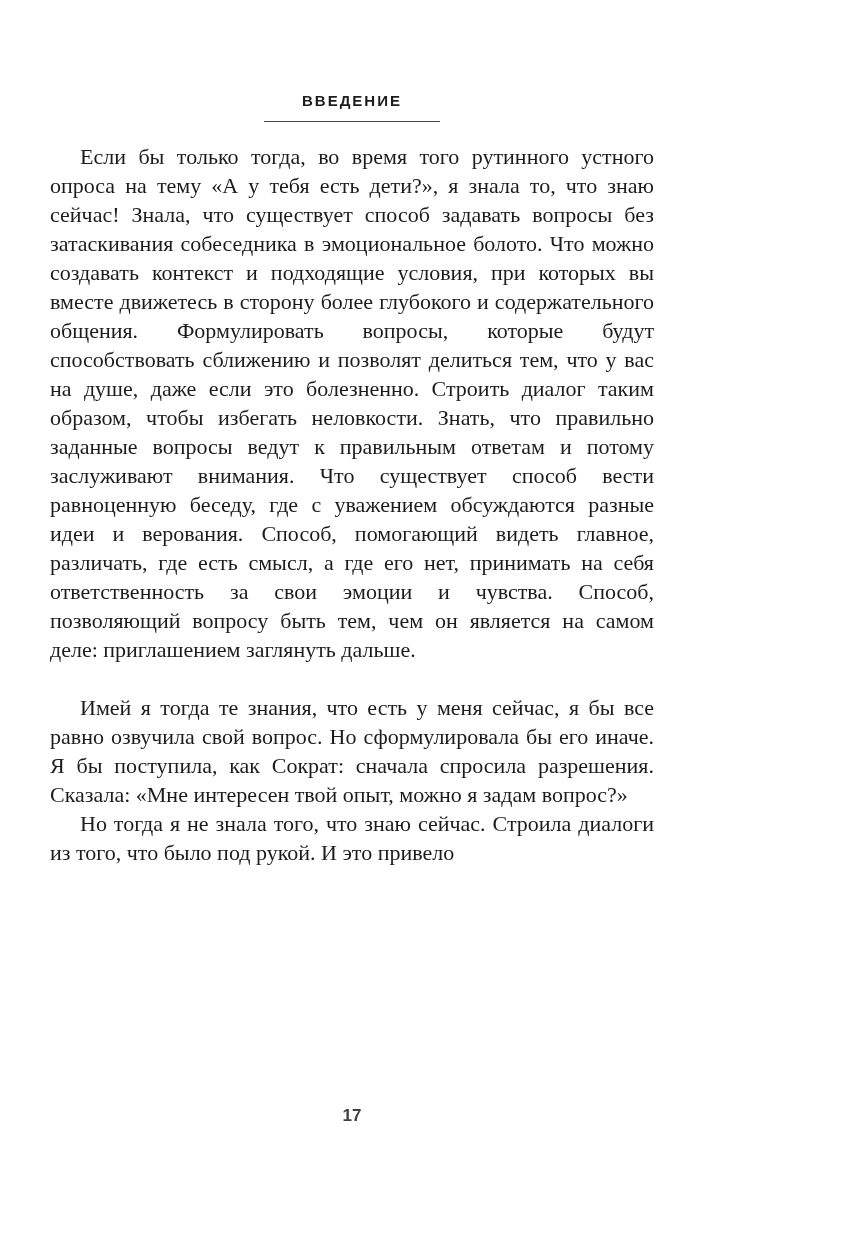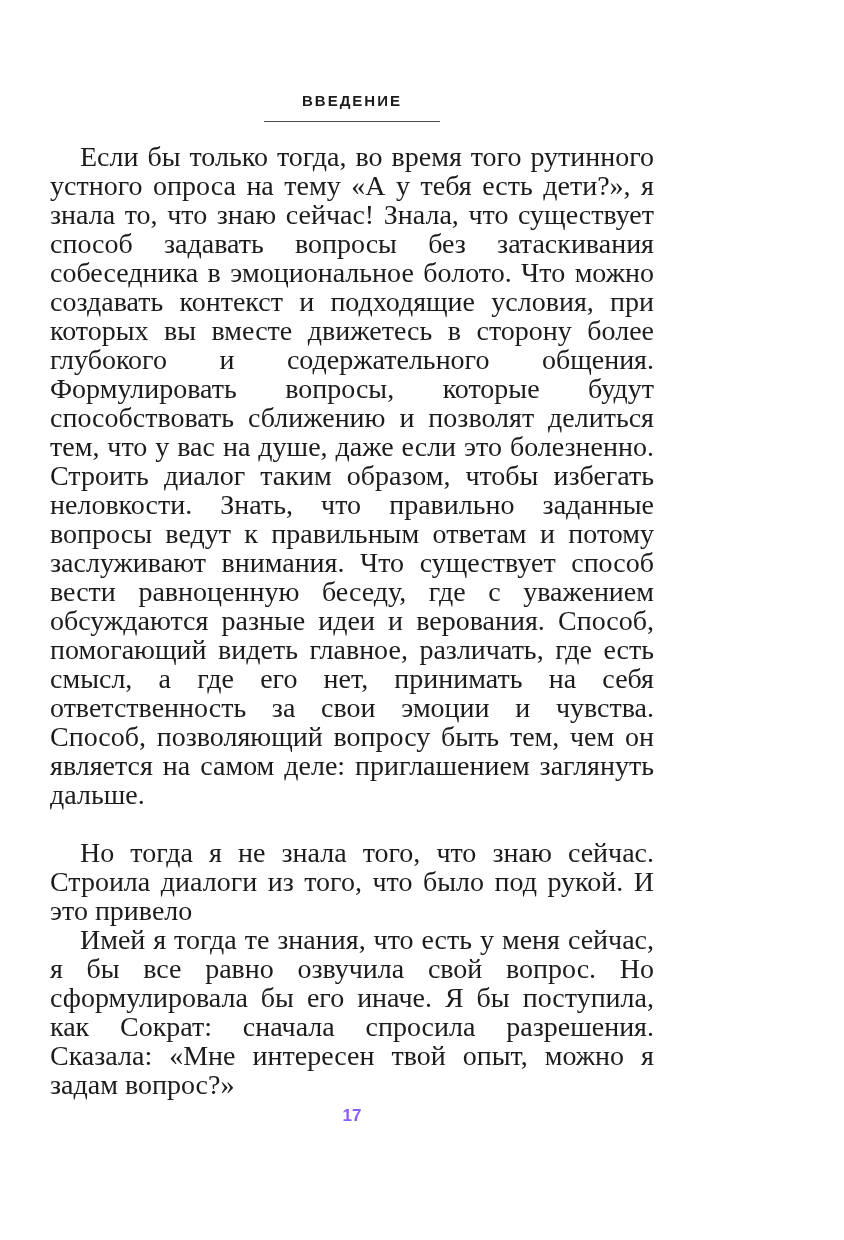--- a/index.html
+++ b/index.html
@@ -30,21 +30,21 @@
   }
   .header-rule {
     width: 176px;
     height: 1px;
     background: #4a4a4a;
     margin: 12px auto 0 auto;
   }
   .page-body {
     margin: 20px auto 0 auto;
     width: 604px;
-    font-size: 28px;
+    font-size: 22px;
     line-height: 29px;
     text-align: justify;
     hyphens: auto;
     -webkit-hyphens: auto;
   }
   .page-body p {
     margin: 0;
     text-indent: 30px;
   }
   .section-break {
@@ -54,37 +54,37 @@
     position: absolute;
     left: 0;
     top: 1106px;
     width: 100%;
     text-align: center;
   }
   .page-number {
     font-family: "Liberation Sans", "DejaVu Sans", sans-serif;
     font-size: 17px;
     font-weight: bold;
-    color: #8b5cf6;
+    color: #404040;
   }
 </style>
 </head>
 <body>
 
 <div class="page">
 
   <header class="page-header">
     <h1 class="chapter-title">ВВЕДЕНИЕ</h1>
     <div class="header-rule"></div>
   </header>
 
   <main class="page-body">
     <p lang="ru">Если бы только тогда, во время того рутинного устного опроса на тему «А у тебя есть дети?», я знала то, что знаю сейчас! Знала, что существует способ задавать вопросы без затаскивания собеседника в эмоциональное болото. Что можно создавать контекст и подходящие условия, при которых вы вместе движетесь в сторону более глубокого и содержательного общения. Формулировать вопросы, которые будут способствовать сближению и позволят делиться тем, что у вас на душе, даже если это болезненно. Строить диалог таким образом, чтобы избегать неловкости. Знать, что правильно заданные вопросы ведут к правильным ответам и потому заслуживают внимания. Что существует способ вести равноценную беседу, где с уважением обсуждаются разные идеи и верования. Способ, помогающий видеть главное, различать, где есть смысл, а где его нет, принимать на себя ответственность за свои эмоции и чувства. Способ, позволяющий вопросу быть тем, чем он является на самом деле: приглашением заглянуть дальше.</p>
     <div class="section-break"></div>
+    <p lang="ru">Имей я тогда те знания, что есть у меня сейчас, я бы все равно озвучила свой вопрос. Но сформулировала бы его иначе. Я бы поступила, как Сократ: сначала спросила разрешения. Сказала: «Мне интересен твой опыт, можно я задам вопрос?»</p>
     <p lang="ru">Но тогда я не знала того, что знаю сейчас. Строила диалоги из того, что было под рукой. И это привело</p>
-    <p lang="ru">Имей я тогда те знания, что есть у меня сейчас, я бы все равно озвучила свой вопрос. Но сформулировала бы его иначе. Я бы поступила, как Сократ: сначала спросила разрешения. Сказала: «Мне интересен твой опыт, можно я задам вопрос?»</p>
   </main>
 
   <footer class="page-footer">
     <div class="page-number">17</div>
   </footer>
 
 </div>
 
 </body></html>

